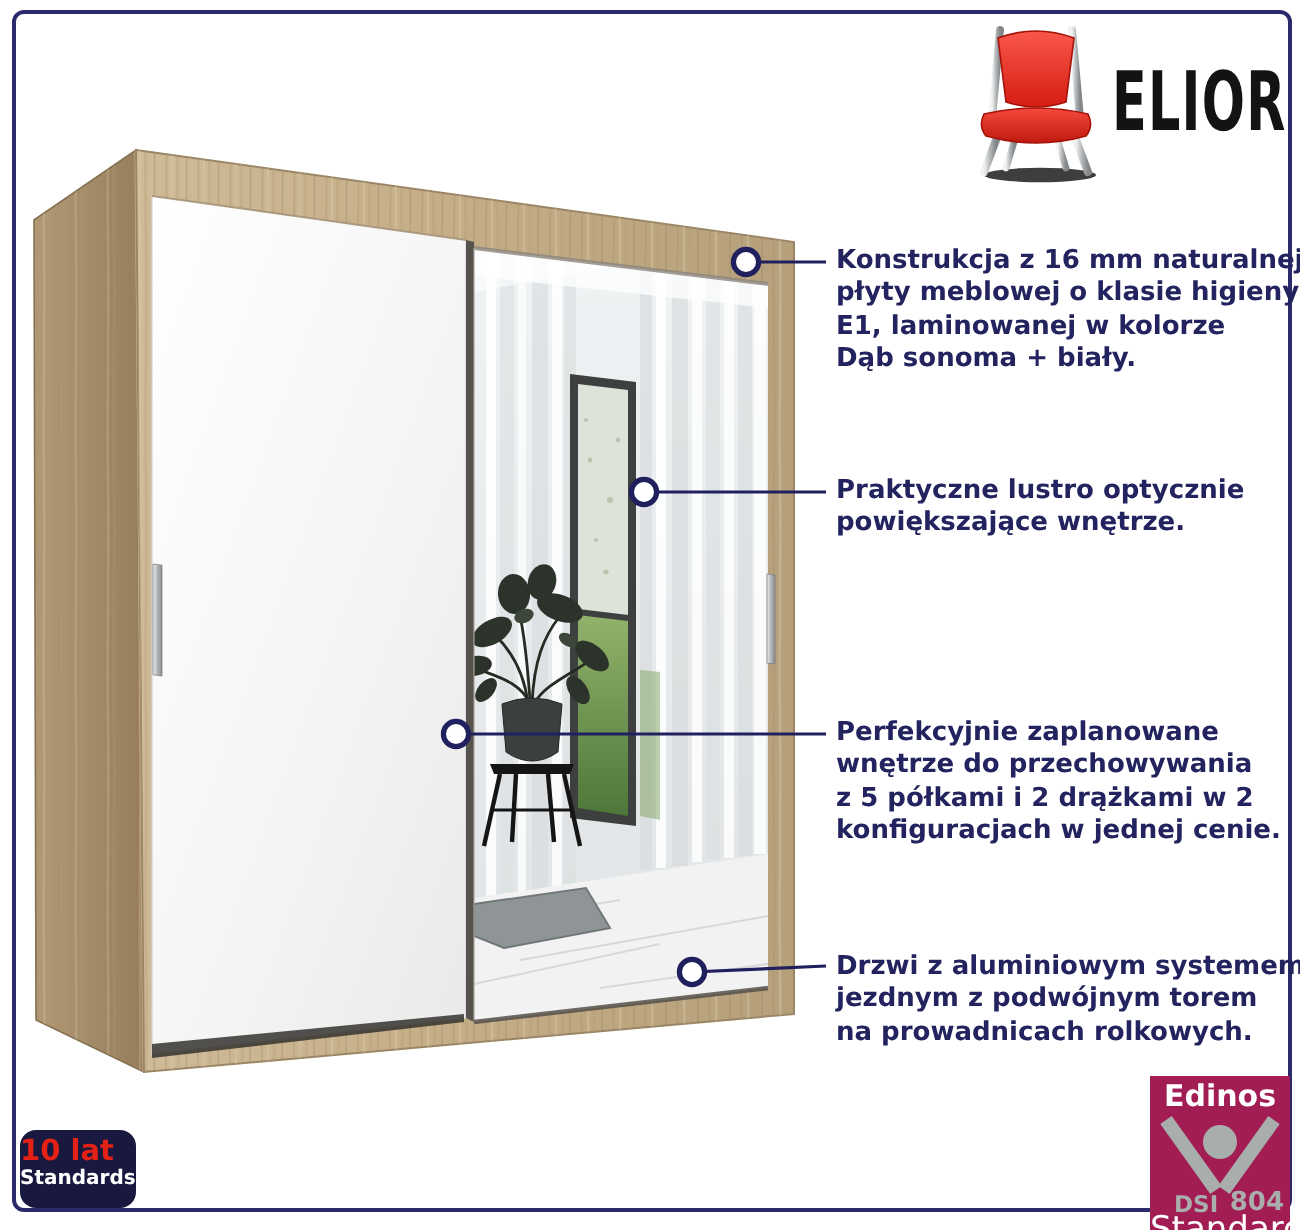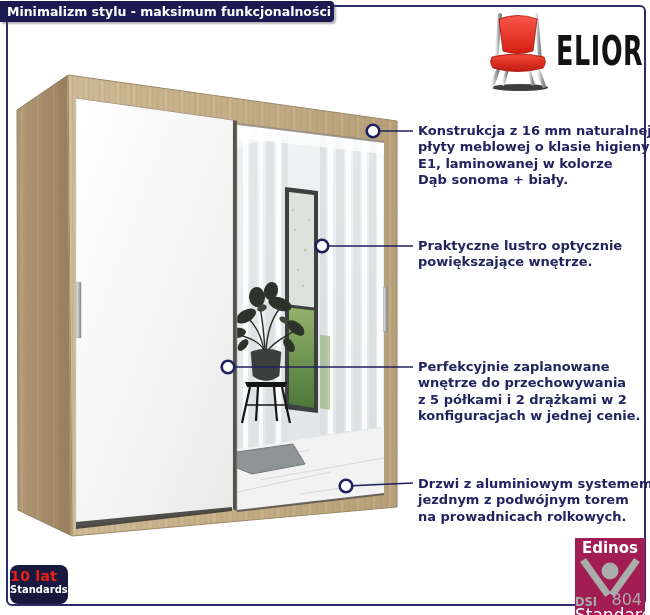--- a/index.html
+++ b/index.html
@@ -23,35 +23,32 @@
   .ann3{top:359px;width:235px;}
   .ann4{top:476px;width:235px;}
   .warranty{position:absolute;left:10px;top:565px;width:58px;height:39px;background:#191940;
             border-radius:8px;text-align:left;box-sizing:border-box;padding-top:3px;}
   .warranty .w1{color:#e52015;font-size:14.5px;font-weight:bold;line-height:16px;}
   .warranty .w2{color:#fff;font-size:10px;font-weight:bold;line-height:12px;}
   .cert{position:absolute;left:575px;top:538px;width:70px;height:84px;background:#a21d54;}
   .cert .v-svg{position:absolute;left:0;top:0;}
   .cert-brand{position:absolute;left:0;top:2px;width:100%;text-align:center;color:#fff;
               font-size:15px;font-weight:bold;line-height:16px;}
-  .cert-dsi{position:absolute;left:0;bottom:13px;color:#a9adab;font-size:11.5px;font-weight:bold;}
-  .cert-804{position:absolute;right:3px;bottom:13px;color:#a9adab;font-size:16px;font-weight:normal;}
+  .cert-dsi{position:absolute;left:12px;bottom:13px;color:#a9adab;font-size:11.5px;font-weight:bold;}
+  .cert-804{position:absolute;right:3px;bottom:13px;color:#a9adab;font-size:13px;font-weight:bold;}
   .cert-std{position:absolute;left:0;bottom:0;width:100%;color:#fff;
             font-size:17px;font-weight:normal;line-height:13px;}
 </style>
 </head>
 <body>
 
 <div class="stage">
 
   <div class="page-border"></div>
 
-  <div class="banner">
-    <span>Minimalizm stylu - maksimum funkcjonalności</span>
-  </div>
 
   <div class="logo">
     <svg class="chair-svg" width="64" height="80" viewBox="0 0 64 80">
       <defs>
         <linearGradient id="silverG" x1="0" y1="0" x2="1" y2="0">
           <stop offset="0" stop-color="#f2f2f2"></stop>
             <stop offset=".5" stop-color="#b4b7b9"></stop>
             <stop offset="1" stop-color="#83878a"></stop>
         </linearGradient>
         <linearGradient id="redG" x1="0" y1="0" x2="0" y2="1">

